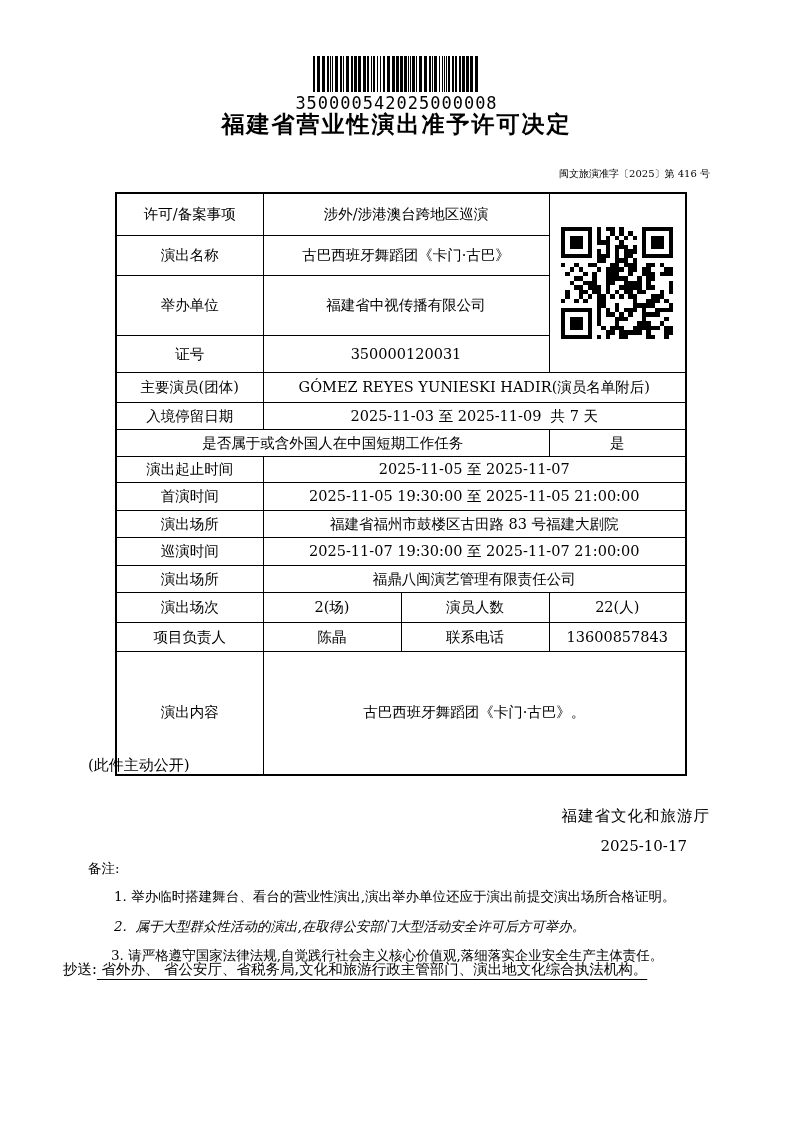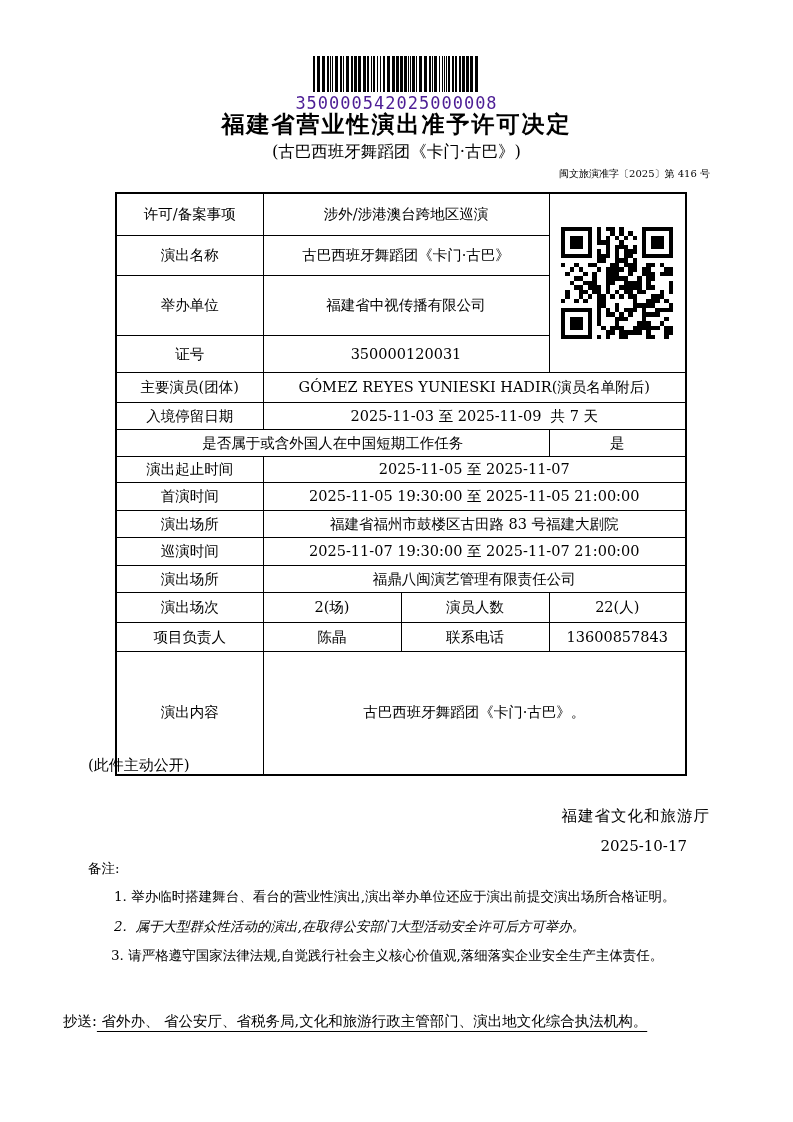--- a/index.html
+++ b/index.html
@@ -12,21 +12,21 @@
     color: #000;
     font-family: "DejaVu Serif", "Liberation Serif", serif;
     overflow: hidden;
   }
   
   .barcode-block { position: absolute; top: 56px; left: 0; right: 0; text-align: center; }
   .barcode-bars { height: 36px; width: 200px; margin: 0 auto; font-size: 0; white-space: nowrap; }
   .barcode-bars i { display: inline-block; height: 100%; background: #000; }
   .barcode-number {
     font-family: "DejaVu Sans Mono", "Liberation Mono", monospace;
-    font-size: 17px; letter-spacing: 1px; margin-top: 1px; color: #4c1d95;
+    font-size: 17px; letter-spacing: 1px; margin-top: 1px; color: #000000;
   }
   
   .title {
     position: absolute; top: 109px; left: 0; right: 0; margin: 0;
     text-align: center; font-size: 23px; font-weight: bold; letter-spacing: 2px;
   }
   .subtitle { position: absolute; top: 141px; left: 0; right: 0; text-align: center; font-size: 16.5px; }
   .doc-number { position: absolute; top: 167px; right: 83px; font-size: 10px; }
   
   .permit-table {
@@ -48,35 +48,34 @@
   .content-cell { text-align: left; vertical-align: top; padding: 8px 0 0 30px; }
   
   .disclosure { position: absolute; top: 756px; left: 88px; font-size: 15px; }
   .issuer { position: absolute; top: 806px; right: 83px; font-size: 15.5px; letter-spacing: 1px; }
   .issue-date { position: absolute; top: 837px; right: 106px; font-size: 15px; }
   .notes-label { position: absolute; top: 860px; left: 88px; font-size: 13.5px; }
   .note { position: absolute; font-size: 13.5px; white-space: pre-wrap; }
   .note-1 { top: 888px; left: 114px; }
   .note-2 { top: 918px; left: 114px; font-style: italic; }
   .note-3 { top: 947px; left: 111px; }
-  .cc-block { position: absolute; top: 1007px; left: 63px; width: 654px; font-size: 14.5px; line-height: 29px; }
+  .cc-block { position: absolute; top: 955px; left: 63px; width: 654px; font-size: 14.5px; line-height: 29px; }
   .cc-text { text-decoration: underline; text-underline-offset: 5px; white-space: pre-wrap; }
 </style>
 </head>
 <body>
 
 <div class="page">
 
   <div class="barcode-block">
     <div class="barcode-bars"><i style="width:2px;margin-right:2px"></i><i style="width:3px;margin-right:2px"></i><i style="width:3px;margin-right:2px"></i><i style="width:2px;margin-right:1px"></i><i style="width:1px;margin-right:1px"></i><i style="width:1px;margin-right:2px"></i><i style="width:3px;margin-right:2px"></i><i style="width:2px;margin-right:1px"></i><i style="width:1px;margin-right:2px"></i><i style="width:3px;margin-right:2px"></i><i style="width:2px;margin-right:1px"></i><i style="width:3px;margin-right:1px"></i><i style="width:3px;margin-right:2px"></i><i style="width:3px;margin-right:1px"></i><i style="width:2px;margin-right:2px"></i><i style="width:1px;margin-right:1px"></i><i style="width:2px;margin-right:2px"></i><i style="width:1px;margin-right:2px"></i><i style="width:1px;margin-right:2px"></i><i style="width:2px;margin-right:2px"></i><i style="width:3px;margin-right:2px"></i><i style="width:3px;margin-right:1px"></i><i style="width:3px;margin-right:1px"></i><i style="width:3px;margin-right:1px"></i><i style="width:3px;margin-right:1px"></i><i style="width:1px;margin-right:1px"></i><i style="width:1px;margin-right:1px"></i><i style="width:3px;margin-right:1px"></i><i style="width:1px;margin-right:2px"></i><i style="width:3px;margin-right:2px"></i><i style="width:3px;margin-right:2px"></i><i style="width:2px;margin-right:1px"></i><i style="width:1px;margin-right:1px"></i><i style="width:3px;margin-right:2px"></i><i style="width:1px;margin-right:2px"></i><i style="width:1px;margin-right:1px"></i><i style="width:1px;margin-right:1px"></i><i style="width:1px;margin-right:1px"></i><i style="width:2px;margin-right:2px"></i><i style="width:2px;margin-right:1px"></i><i style="width:2px;margin-right:2px"></i><i style="width:2px;margin-right:1px"></i><i style="width:3px;margin-right:1px"></i><i style="width:3px;margin-right:1px"></i><i style="width:3px;margin-right:2px"></i><i style="width:3px;margin-right:2px"></i></div>
     <div class="barcode-number">350000542025000008</div>
   </div>
 
   <h1 class="title">福建省营业性演出准予许可决定</h1>
-  <div class="subtitle">(古巴西班牙舞蹈团《卡门·古巴》)</div>
   <div class="doc-number">闽文旅演准字〔2025〕第 416 号</div>
 
   <table class="permit-table">
     <colgroup>
       <col style="width:147px">
         <col style="width:138px">
         <col style="width:148px">
         <col style="width:137px">
     </colgroup>
     <tbody>

